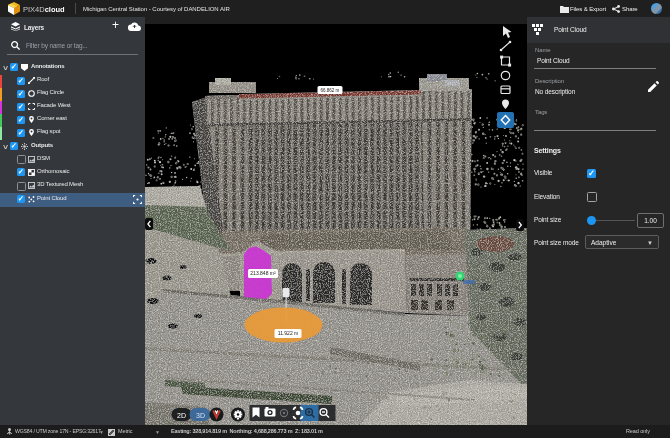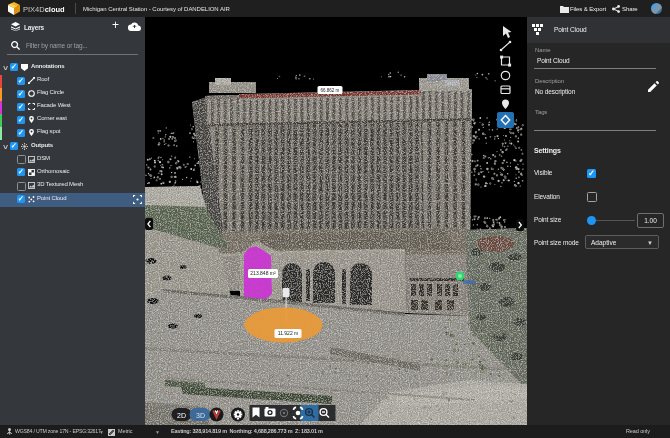--- a/index.html
+++ b/index.html
@@ -1,18 +1,18 @@
 <!DOCTYPE html>
 <html><head><meta charset="utf-8">
 <style>
   html,body{margin:0;padding:0;}
   body{width:670px;height:438px;overflow:hidden;background:#000;font-family:"Liberation Sans",sans-serif;position:relative;}
   .abs{position:absolute;}
   
-  #topbar{left:0;top:0;width:670px;height:17px;background:#1f1f1f;color:#e8e8e8;}
+  #topbar{left:0;top:0;width:670px;height:24px;background:#1f1f1f;color:#e8e8e8;}
   #logo{left:8px;top:2px;width:12px;height:13px;}
   #brand{left:23px;top:4.5px;font-size:7.5px;color:#c9c9c9;letter-spacing:0px;}
   #brand b{color:#fff;}
   #tdiv{left:75px;top:3px;width:1px;height:11px;background:#4a4a4a;}
   #title{left:83px;top:5.5px;font-size:6px;color:#e3e3e3;letter-spacing:-0.05px;}
   #files{left:570px;top:5.5px;font-size:6px;color:#ededed;letter-spacing:-0.1px;}
   #share{left:622px;top:5.5px;font-size:6px;color:#ededed;letter-spacing:-0.1px;}
   #avatar{left:651px;top:3px;width:11px;height:11px;border-radius:50%;background:linear-gradient(135deg,#4f9ede 0 40%,#8096a8 40% 70%,#3c76ad 70%);}
   
   #sidebar{left:0;top:17px;width:145px;height:408px;background:#34373c;color:#e9e9e9;}

